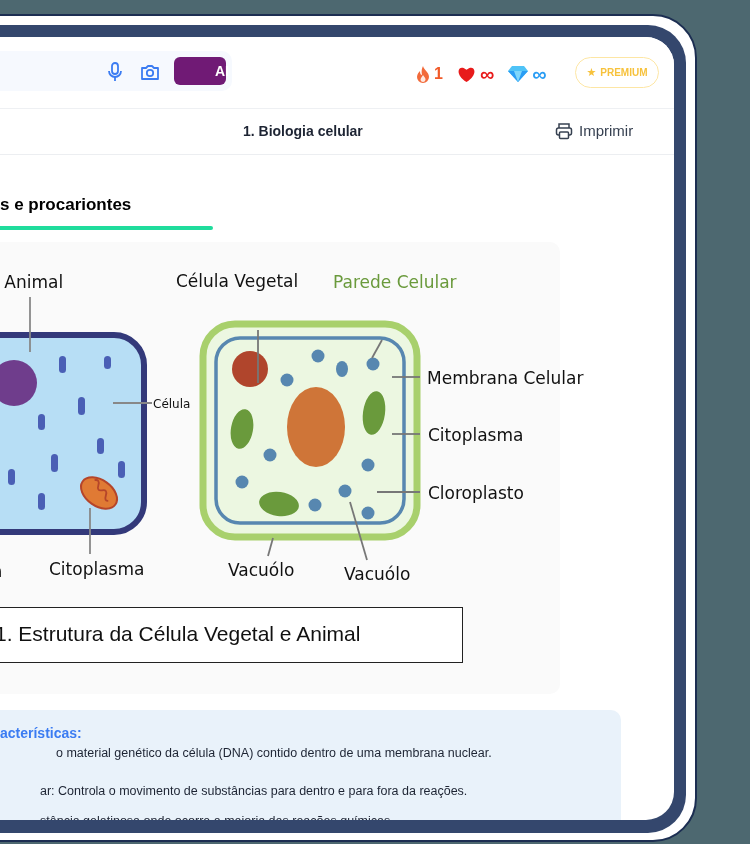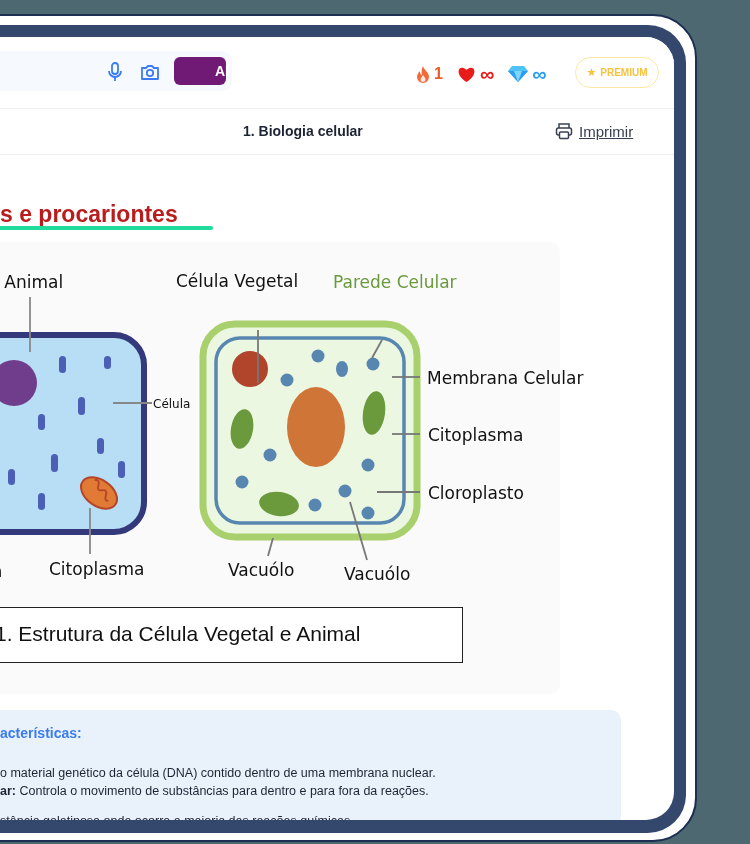--- a/index.html
+++ b/index.html
@@ -32,38 +32,38 @@
   .stats { position: absolute; left: 476px; top: 24px; height: 26px; display: flex; align-items: center; gap: 0; }
   .stat { display: flex; align-items: center; font-weight: bold; font-size: 16px; margin-right: 14px; }
   .stat .val { margin-left: 4px; }
   .premium {
     position: absolute; left: 635px; top: 20px; width: 84px; height: 31px;
     border: 1.5px solid #fde6a4; border-radius: 16px; color: #f7c23c;
     font-size: 10px; font-weight: bold; display: flex; align-items: center; justify-content: center; gap: 4px;
   }
   .subheader { position: absolute; left: 0; top: 72px; width: 734px; height: 46px; border-bottom: 1px solid #eceef1; background: #fff; }
   .subheader .title { position: absolute; left: 255px; top: 14px; font-size: 14px; font-weight: bold; color: #1d2433; margin-left: 48px; }
-  .print { position: absolute; left: 615px; top: 13px; display: flex; align-items: center; gap: 6px; font-size: 15px; color: #374151; text-decoration: underline; }
+  .print { position: absolute; left: 615px; top: 13px; display: flex; gap: 6px; font-size: 15px; color: #374151; }
   .section-title {
-    position: absolute; left: 60px; top: 164px; font-size: 23px; font-weight: bold; color: #b91c1c;
+    position: absolute; left: 60px; top: 158px; font-size: 17px; font-weight: bold; color: #000000;
     white-space: nowrap;
   }
   .section-underline { position: absolute; left: 0; top: 189px; width: 273px; height: 4px; background: #1fdc9c; border-radius: 2px; }
   .diagram-bg { position: absolute; left: 0; top: 205px; width: 620px; height: 452px; background: #fafafa; border-radius: 10px; }
   .diagram { position: absolute; left: 0; top: 205px; width: 720px; height: 452px; }
   .diagram text { font-family: "DejaVu Sans", sans-serif; }
   .caption-box {
     position: absolute; left: 50px; top: 570px; width: 473px; height: 56px;
     border: 1.5px solid #222; background: #fff; display: flex; align-items: center; padding-left: 0;
   }
   .caption-box span { position: absolute; left: 4px; top: 14px; font-size: 21px; color: #111; white-space: nowrap; }
   .info-card { position: absolute; left: 0; top: 673px; width: 681px; height: 130px; background: #e9f2fa; border-radius: 10px; }
   .info-card .heading { position: absolute; left: 60px; top: 15px; font-size: 14px; font-weight: bold; color: #3b7cf2; white-space: nowrap; text-align: center; }
   .info-card .line { position: absolute; left: 60px; font-size: 12.5px; color: #1d2433; white-space: nowrap; }
-  .info-card .line b { font-weight: bold; }
+  .info-card .line b { font-weight: normal; padding-left: 40px; }
 </style>
 </head>
 <body>
 
 <div class="frame-outer"></div>
 <div class="frame-bezel"></div>
 
 <div class="screen">
 
   <div class="topbar">
@@ -197,21 +197,21 @@
     <text x="288" y="334" font-size="17" fill="#111">Vacuólo</text>
     <text x="404" y="338" font-size="17" fill="#111">Vacuólo</text>
   </svg>
 
   <div class="caption-box">
     <span>1. Estrutura da Célula Vegetal e Animal</span>
   </div>
 
   <div class="info-card">
     <div class="heading">acterísticas:</div>
-    <div class="line" style="top:56px;">
+    <div class="line" style="top:36px;margin-left:16px;">
       <b></b><span>o material genético da célula (DNA) contido dentro de uma membrana nuclear.</span>
     </div>
     <div class="line" style="top:74px;">
       <b>ar:</b><span> Controla o movimento de substâncias para dentro e para fora da reações.</span>
     </div>
     <div class="line" style="top:104px;">
       <b></b><span>stância gelatinosa onde ocorre a maioria das reações químicas.</span>
     </div>
   </div>
 </div>

